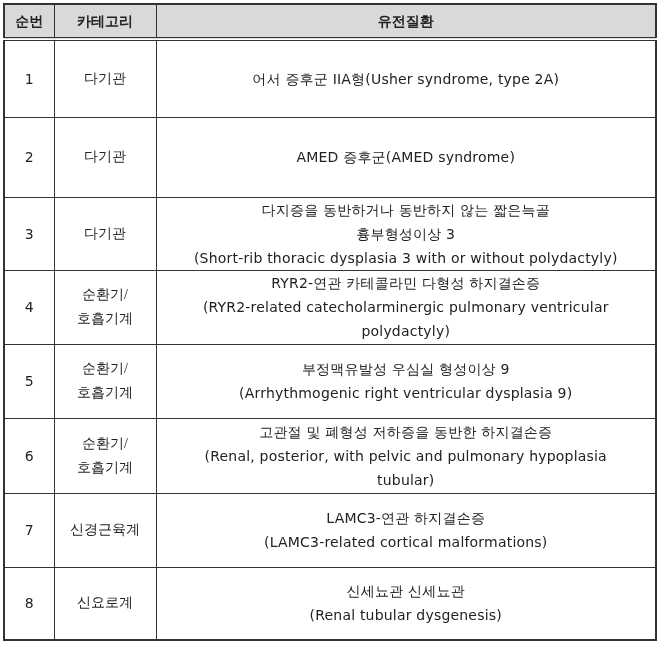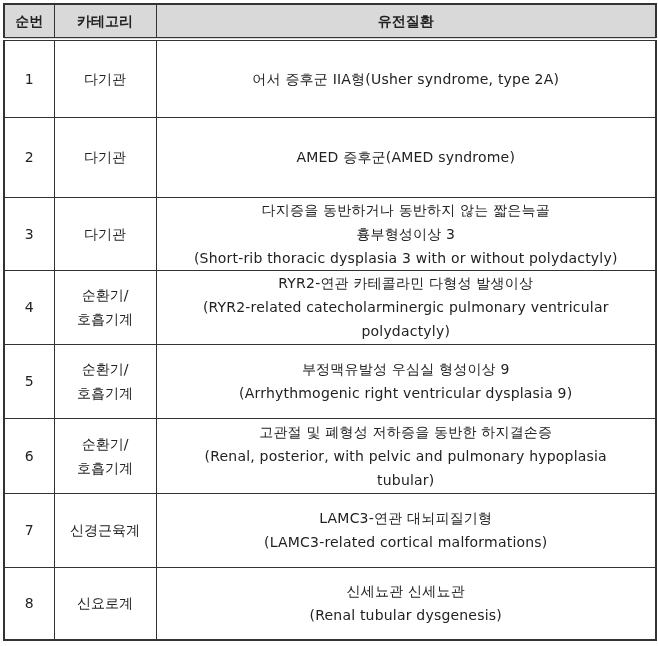--- a/index.html
+++ b/index.html
@@ -18,21 +18,21 @@
     background: #d9d9d9; height: 32px; font-weight: bold; font-size: 14px;
     border-bottom: 4px double #333;
   }
   col.c-no { width: 50px; }
   col.c-cat { width: 102px; }
   col.c-dis { width: 500px; }
   td.no { font-size: 14px; }
   td.cat { font-size: 14px; }
   td.dis { font-size: 14px; letter-spacing: 0.2px; }
   td.dis .line { display: block; }
-  .cat .line { display: block; }
+  .cat .line { display: block; font-family: Liberation Serif, serif; }
 </style>
 </head>
 <body>
 
 <table class="grid">
   <colgroup>
       <col class="c-no">
       <col class="c-cat">
       <col class="c-dis">
     </colgroup>
@@ -73,21 +73,21 @@
           <span class="line">(Short-rib thoracic dysplasia 3 with or without polydactyly)</span>
         </td>
       </tr>
       <tr style="height: 74px;">
         <td class="no">4</td>
         <td class="cat">
           <span class="line">순환기/</span>
           <span class="line">호흡기계</span>
         </td>
         <td class="dis">
-          <span class="line">RYR2-연관 카테콜라민 다형성 발생이상</span>
+          <span class="line">RYR2-연관 카테콜라민 다형성 하지결손증</span>
           <span class="line">(RYR2-related catecholarminergic pulmonary ventricular</span>
           <span class="line">polydactyly)</span>
         </td>
       </tr>
       <tr style="height: 74px;">
         <td class="no">5</td>
         <td class="cat">
           <span class="line">순환기/</span>
           <span class="line">호흡기계</span>
         </td>
@@ -107,21 +107,21 @@
           <span class="line">(Renal, posterior, with pelvic and pulmonary hypoplasia</span>
           <span class="line">tubular)</span>
         </td>
       </tr>
       <tr style="height: 74px;">
         <td class="no">7</td>
         <td class="cat">
           <span class="line">신경근육계</span>
         </td>
         <td class="dis">
-          <span class="line">LAMC3-연관 대뇌피질기형</span>
+          <span class="line">LAMC3-연관 하지결손증</span>
           <span class="line">(LAMC3-related cortical malformations)</span>
         </td>
       </tr>
       <tr style="height: 73px;">
         <td class="no">8</td>
         <td class="cat">
           <span class="line">신요로계</span>
         </td>
         <td class="dis">
           <span class="line">신세뇨관 신세뇨관</span>

